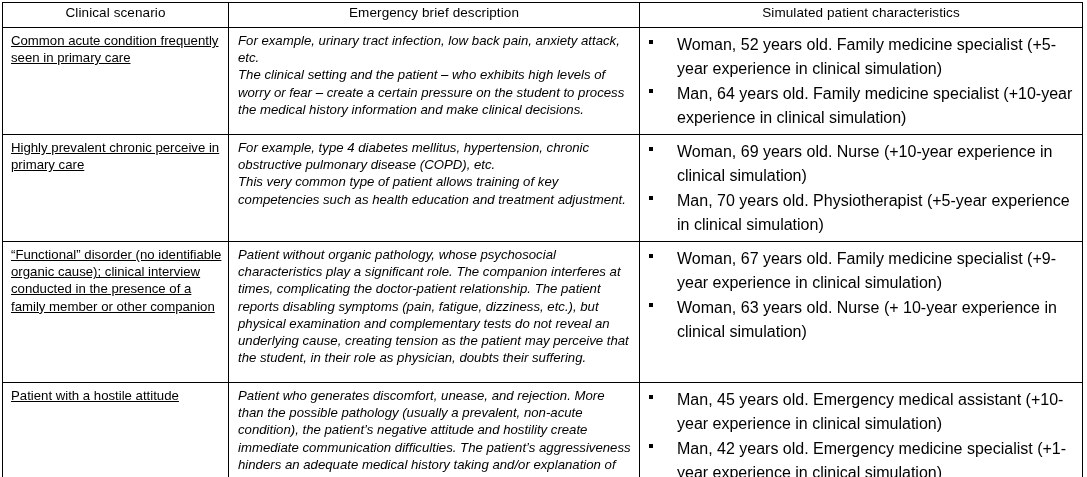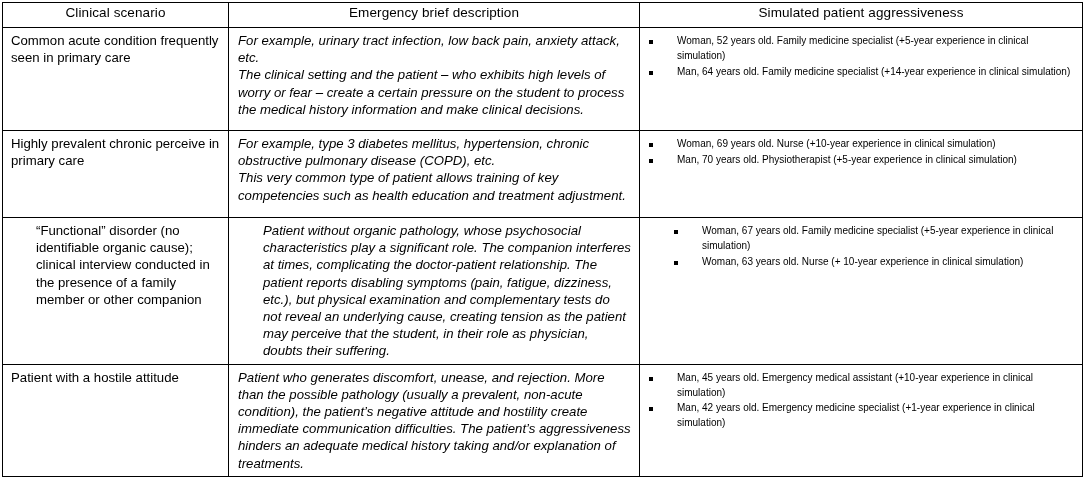--- a/index.html
+++ b/index.html
@@ -59,36 +59,36 @@
   
   .cell-inner {
     padding: 4px 6px 4px 8px;
     font-size: 13.2px;
     line-height: 17.2px;
   }
   .cell-inner p {
     margin: 0;
   }
 
-  .col1 .cell-inner { padding-left: 8px; padding-right: 4px; }
+  .col1 .cell-inner { padding-left: 8px; padding-right: 4px; text-decoration: underline; }
   .col2 .cell-inner { padding-left: 9px; padding-right: 8px; font-style: italic; }
   .col3 .cell-inner { padding-left: 6px; padding-right: 6px; padding-top: 5px; }
 
   
   ul.bullets {
     list-style: none;
     margin: 0;
     padding: 0;
   }
   ul.bullets li {
     position: relative;
     padding-left: 31px;
     margin: 0 0 0.5px 0;
-    font-size: 10px;
-    line-height: 15px;
+    font-size: 16px;
+    line-height: 24px;
   }
   ul.bullets li .bullet-marker {
     position: absolute;
     left: 3px;
     top: 0;
     width: 6px;
     height: 17.2px;
     line-height: 17.2px;
     font-size: 10px;
   }
@@ -98,21 +98,21 @@
     left: 0;
     top: 7px;
     width: 4px;
     height: 4px;
     background: #000000;
   }
 
   
   tr.row-1 td { height: 102px; }
   tr.row-2 td { height: 86px; }
-  tr.row-3 td { height: 140px; padding-left: 25px; }
+  tr.row-3 td { height: 140px; }
   tr.row-4 td { height: 105px; }
 </style>
 </head>
 <body>
 
 <div class="table-wrap">
   <table class="scenario-table">
     <colgroup>
       <col class="c1">
       <col class="c2">
@@ -120,21 +120,21 @@
     </colgroup>
     <thead>
       <tr>
         <th class="hdr-cell">
           <span class="hdr-text">Clinical scenario</span>
         </th>
         <th class="hdr-cell">
           <span class="hdr-text">Emergency brief description</span>
         </th>
         <th class="hdr-cell">
-          <span class="hdr-text">Simulated patient aggressiveness</span>
+          <span class="hdr-text">Simulated patient characteristics</span>
         </th>
       </tr>
     </thead>
     <tbody>
 
       <tr class="row-1">
         <td class="col1">
           <div class="cell-inner">
               <p>Common acute condition frequently seen in primary care</p>
             </div>
@@ -142,35 +142,35 @@
         <td class="col2">
           <div class="cell-inner">
               <p>For example, urinary tract infection, low back pain, anxiety attack, etc.</p>
               <p>The clinical setting and the patient – who exhibits high levels of worry or fear – create a certain pressure on the student to process the medical history information and make clinical decisions.</p>
             </div>
         </td>
         <td class="col3">
           <div class="cell-inner">
             <ul class="bullets">
                 <li><span class="bullet-marker"></span><span>Woman, 52 years old. Family medicine specialist (+5-year experience in clinical simulation)</span></li>
-                <li><span class="bullet-marker"></span><span>Man, 64 years old. Family medicine specialist (+14-year experience in clinical simulation)</span></li>
+                <li><span class="bullet-marker"></span><span>Man, 64 years old. Family medicine specialist (+10-year experience in clinical simulation)</span></li>
               </ul>
           </div>
         </td>
       </tr>
 
       <tr class="row-2">
         <td class="col1">
           <div class="cell-inner">
               <p>Highly prevalent chronic perceive in primary care</p>
             </div>
         </td>
         <td class="col2">
           <div class="cell-inner">
-              <p>For example, type 3 diabetes mellitus, hypertension, chronic obstructive pulmonary disease (COPD), etc.</p>
+              <p>For example, type 4 diabetes mellitus, hypertension, chronic obstructive pulmonary disease (COPD), etc.</p>
               <p>This very common type of patient allows training of key competencies such as health education and treatment adjustment.</p>
             </div>
         </td>
         <td class="col3">
           <div class="cell-inner">
             <ul class="bullets">
                 <li><span class="bullet-marker"></span><span>Woman, 69 years old. Nurse (+10-year experience in clinical simulation)</span></li>
                 <li><span class="bullet-marker"></span><span>Man, 70 years old. Physiotherapist (+5-year experience in clinical simulation)</span></li>
               </ul>
           </div>
@@ -184,21 +184,21 @@
             </div>
         </td>
         <td class="col2">
           <div class="cell-inner">
               <p>Patient without organic pathology, whose psychosocial characteristics play a significant role. The companion interferes at times, complicating the doctor-patient relationship. The patient reports disabling symptoms (pain, fatigue, dizziness, etc.), but physical examination and complementary tests do not reveal an underlying cause, creating tension as the patient may perceive that the student, in their role as physician, doubts their suffering.</p>
             </div>
         </td>
         <td class="col3">
           <div class="cell-inner">
             <ul class="bullets">
-                <li><span class="bullet-marker"></span><span>Woman, 67 years old. Family medicine specialist (+5-year experience in clinical simulation)</span></li>
+                <li><span class="bullet-marker"></span><span>Woman, 67 years old. Family medicine specialist (+9-year experience in clinical simulation)</span></li>
                 <li><span class="bullet-marker"></span><span>Woman, 63 years old. Nurse (+ 10-year experience in clinical simulation)</span></li>
               </ul>
           </div>
         </td>
       </tr>
 
       <tr class="row-4">
         <td class="col1">
           <div class="cell-inner">
               <p>Patient with a hostile attitude</p>

